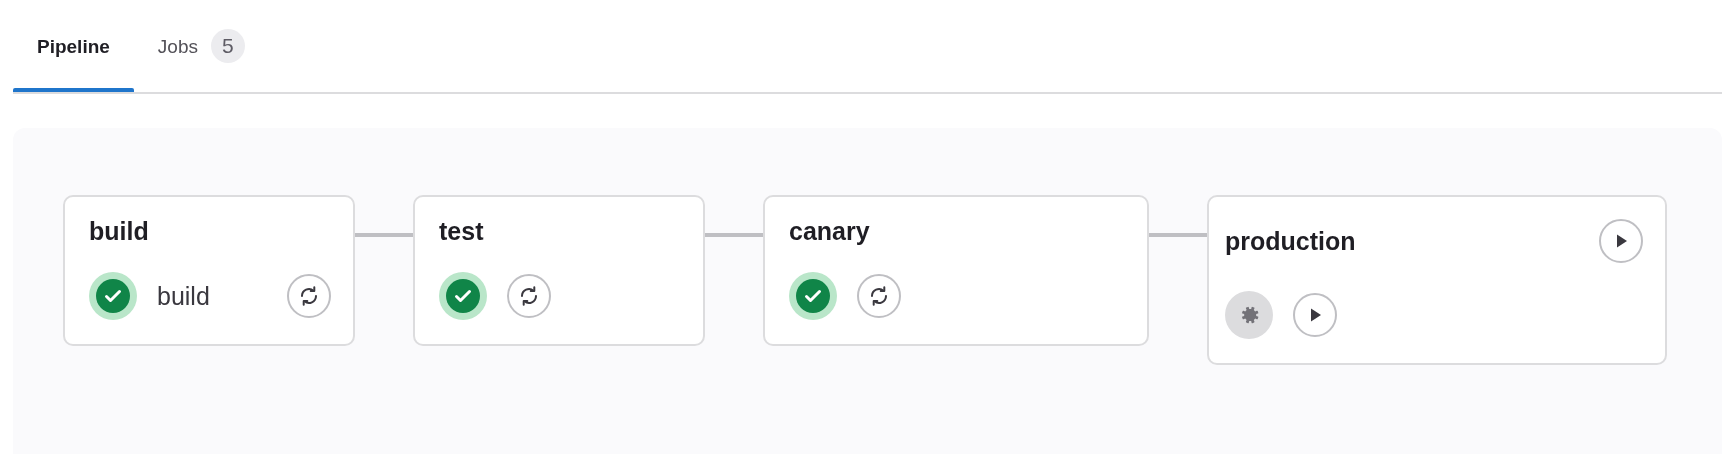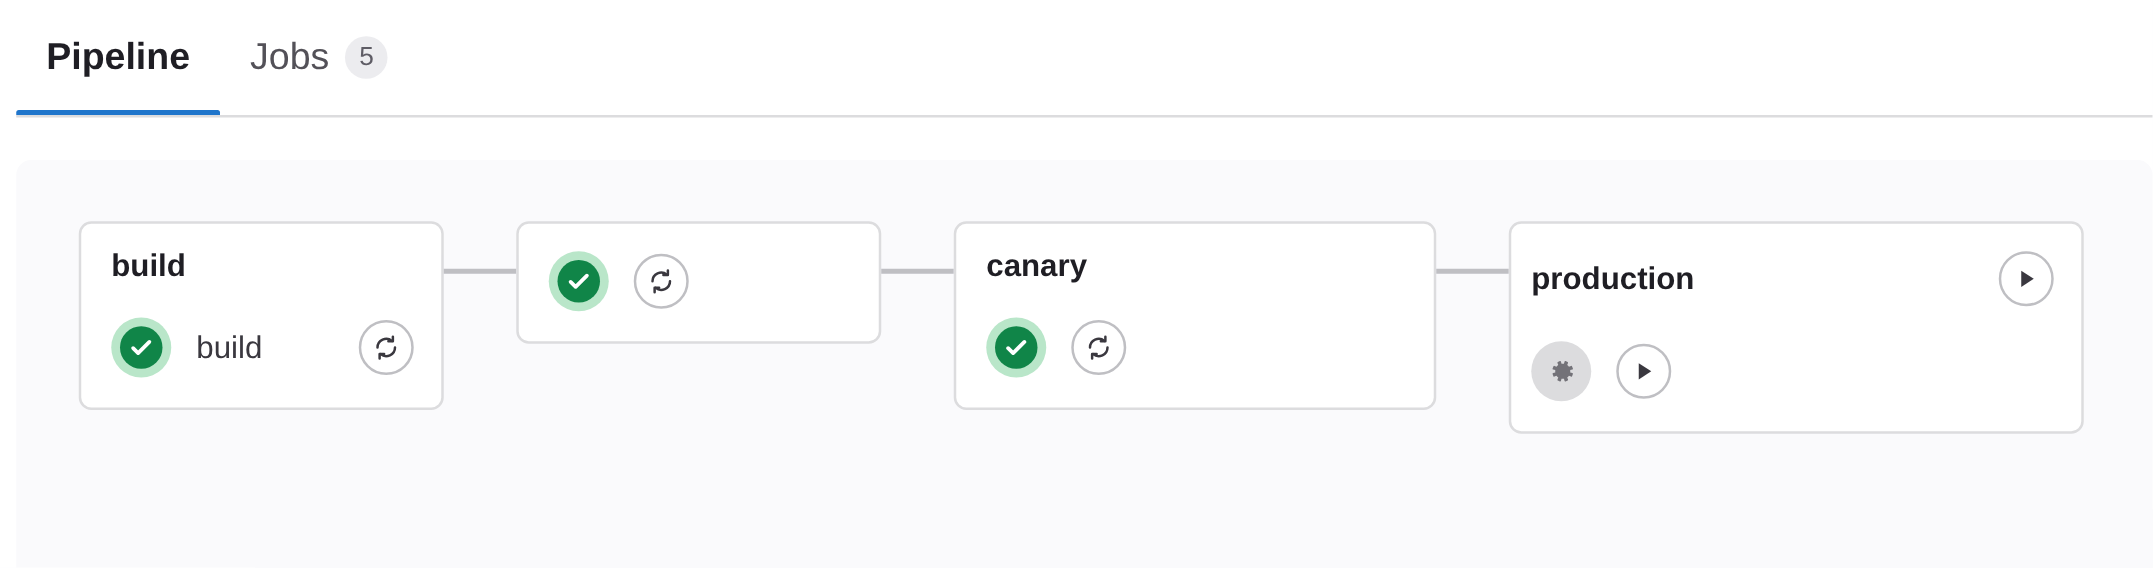--- a/index.html
+++ b/index.html
@@ -44,21 +44,21 @@
     display: flex;
     align-items: center;
     gap: 13px;
     padding: 0 24px;
     height: 92px;
     box-sizing: border-box;
     cursor: pointer;
     position: relative;
   }
   .tab-label {
-    font-size: 30px;
+    font-size: 19px;
     line-height: 1;
     color: #535158;
     white-space: nowrap;
   }
   .tab.active .tab-label {
     color: #1f1e24;
     font-weight: bold;
   }
   .tab-indicator {
     position: absolute;
@@ -91,21 +91,21 @@
     width: 1709px;
     height: 326px;
     background: #fafafc;
     border-radius: 12px 12px 0 0;
     overflow: hidden;
   }
 
   .stages {
     position: absolute;
     left: 50px;
-    top: 49px;
+    top: 67px;
     display: flex;
     align-items: flex-start;
   }
 
   .stage-wrap {
     display: flex;
     align-items: flex-start;
   }
 
   .connector {
@@ -244,20 +244,23 @@
               </svg>
             </button>
           </div>
         </div>
       </div>
       <div class="connector"></div>
     </div>
 
     <div class="stage-wrap">
       <div class="stage-card">
+        <div class="stage-head">
+          <span class="stage-title">test</span>
+        </div>
         <div class="job-list">
           <div class="job-row">
             <span class="status-icon success">
               <span class="dot">
                 <svg width="20" height="20" viewBox="0 0 20 20">
                     <path d="M3.5 10.5l4 4 9-9" fill="none" stroke="#ffffff" stroke-width="3" stroke-linecap="round" stroke-linejoin="round"></path>
                   </svg>
               </span>
             </span>
             <button class="action-btn" aria-label="retry">

